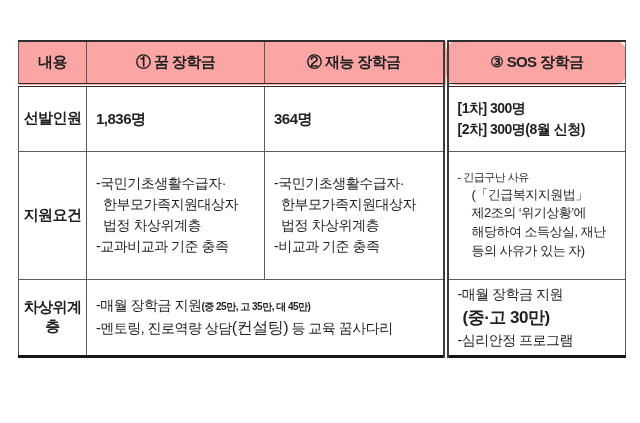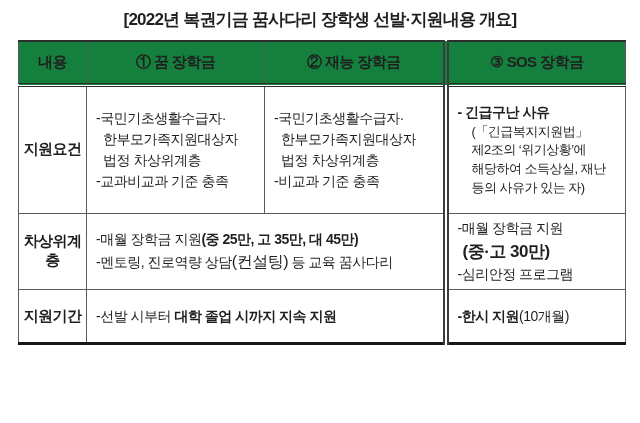--- a/index.html
+++ b/index.html
@@ -12,66 +12,74 @@
     text-align:center; font-size:17px; font-weight:700; letter-spacing:-0.8px;
   }
   table.sch {
     position:absolute; left:18px; top:40px; width:607px;
     border-collapse:collapse; table-layout:fixed;
     border-top:2px solid #2e2e2e; border-bottom:3px solid #161616;
     border-left:1px solid #5a5a5a; border-right:1px solid #5a5a5a;
   }
   .sch th, .sch td { border:1px solid #5a5a5a; vertical-align:middle; }
   .sch thead th {
-    background:#15803d; border-bottom:4px double #2e2e2e;
+    background:#fca5a5; border-bottom:4px double #2e2e2e;
     font-size:15px; font-weight:700; text-align:center; letter-spacing:-0.6px;
   }
   tr.hdr { height:44px; }
   tr.r-selection { height:66px; }
   tr.r-requirements { height:128px; }
   tr.r-benefits { height:68px; }
   tr.r-period { height:54px; }
   .row-label { font-size:15px; font-weight:700; text-align:center; letter-spacing:-0.6px; }
-  .sos-col { border-left:6px double #3c3c3c !important; }
+  .sos-col { border-left:6px double #3c3c3c !important;border-radius:11px; }
   .cell { padding:4px 6px 4px 9px; font-size:14px; font-weight:500; letter-spacing:-0.5px; line-height:1.5; }
   .cell.vbold { font-size:15px; font-weight:700; }
   .line { white-space:nowrap; }
   .indent { padding-left:7px; }
-  .sos-req-head { font-size:14px; font-weight:700; }
+  .sos-req-head { font-size:11px; font-weight:400; }
   .sos-detail { padding-left:14px; font-size:13px; line-height:1.45; }
-  .paren-b { font-weight:700; font-size:14px; }
+  .paren-b { font-weight:700; font-size:10px; }
   .paren-s { font-size:16px; }
   .sub-b { font-weight:700; font-size:17px; padding-left:5px; }
   .bold { font-weight:700; }
 </style>
 </head>
 <body>
 
 <div class="page">
 
-  <div class="title">[2022년 복권기금 꿈사다리 장학생 선발·지원내용 개요]</div>
 
   <table class="sch">
     <colgroup>
       <col style="width:68px">
         <col style="width:178px">
         <col style="width:181px">
         <col style="width:180px">
     </colgroup>
 
     <thead>
       <tr class="hdr">
         <th>내용</th>
         <th>① 꿈 장학금</th>
         <th>② 재능 장학금</th>
         <th class="sos-col">③ SOS 장학금</th>
       </tr>
     </thead>
 
     <tbody>
+      <tr class="r-selection">
+        <td class="row-label">선발인원</td>
+        <td class="cell vbold">1,836명</td>
+        <td class="cell vbold">364명</td>
+        <td class="cell vbold sos-col" style="font-size:14px;">
+          <div class="line">[1차] 300명</div>
+          <div class="line">[2차] 300명(8월 신청)</div>
+        </td>
+      </tr>
 
       <tr class="r-requirements">
         <td class="row-label">지원요건</td>
         <td class="cell">
           <div class="line">-국민기초생활수급자·</div>
           <div class="line indent">한부모가족지원대상자</div>
           <div class="line indent">법정 차상위계층</div>
           <div class="line">-교과비교과 기준 충족</div>
         </td>
         <td class="cell">
@@ -95,25 +103,16 @@
           <div class="line"><span>-매월 장학금 지원</span><span class="paren-b">(중 25만, 고 35만, 대 45만)</span></div>
           <div class="line"><span>-멘토링, 진로역량 상담</span><span class="paren-s">(컨설팅)</span><span> 등 교육 꿈사다리</span></div>
         </td>
         <td class="cell sos-col">
           <div class="line">-매월 장학금 지원</div>
           <div class="line sub-b">(중·고 30만)</div>
           <div class="line">-심리안정 프로그램</div>
         </td>
       </tr>
 
-      <tr class="r-period">
-        <td class="row-label">지원기간</td>
-        <td class="cell" colspan="2">
-          <span>-선발 시부터 </span><span class="bold">대학 졸업 시까지 지속 지원</span>
-        </td>
-        <td class="cell sos-col">
-          <span class="bold">-한시 지원</span><span>(10개월)</span>
-        </td>
-      </tr>
     </tbody>
   </table>
 
 </div>
 
 </body></html>

